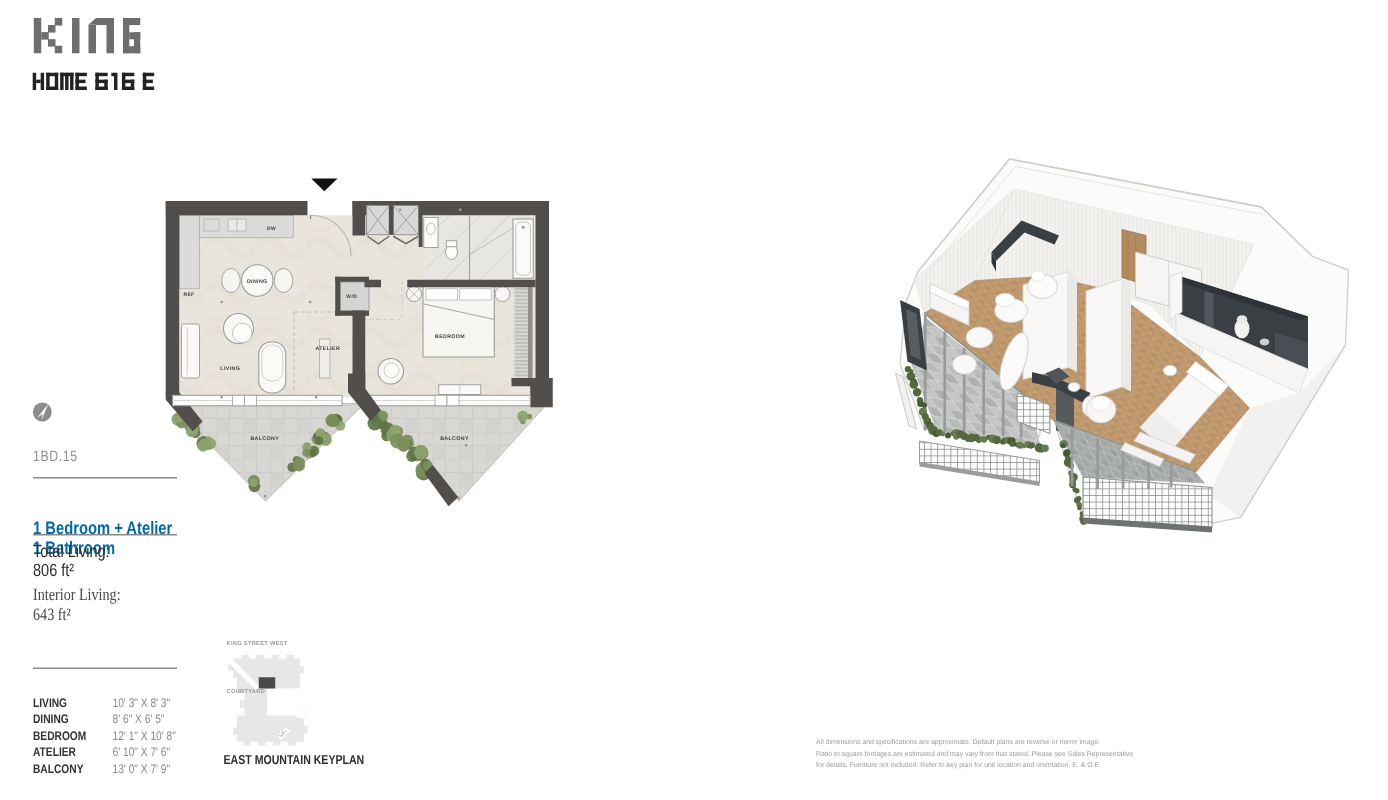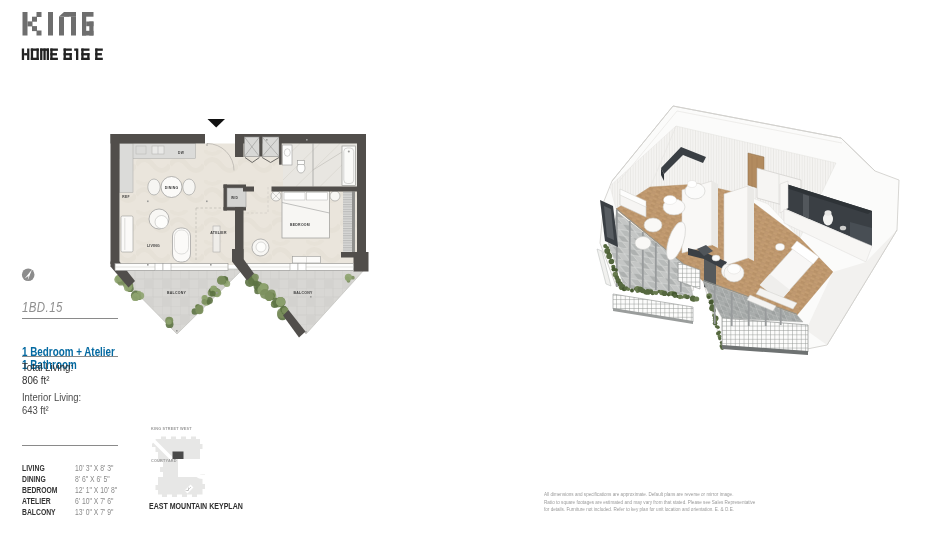--- a/index.html
+++ b/index.html
@@ -467,26 +467,26 @@
 <path d="M152,444 L156,439 L161,439 L161,436.5 L166,436.5 L166,439 L171,439 L171,436.5 L176,436.5 L176,439 L181,439 L181,436.5 L186,436.5 L186,439 L191,439 L191,436.5 L196,436.5 L196,439 L200,439 L200,444 L202.5,444 L202.5,449 L200,449 L200,459 L178,459 L178,477 L200,477 L200,474.5 L205,474.5 L205,479 L202.5,479 L202.5,484 L205,484 L205,489 L202.5,489 L202.5,494.5 L197,494.5 L197,497 L192,497 L192,494.5 L187,494.5 L187,497 L182,497 L182,494.5 L177,494.5 L177,497 L172,497 L172,494.5 L167,494.5 L167,497 L162,497 L162,494.5 L158,494.5 L158,490 L155.5,490 L155.5,485 L158,485 L158,477 L163,477 L163,472 L160,472 L160,467 L163,467 L163,462 L158,462 L158,452 L155.5,452 L155.5,447 L152,447 Z" fill="#e7e7e6"></path>
 <rect x="166" y="462" width="12" height="15" fill="#e7e7e6"></rect>
 <path d="M150,437 L172,459" stroke="#ffffff" stroke-width="3.5" fill="none"></path>
 <path d="M196,459 L196,470 Q196,477 203,477 L206,477" stroke="#ffffff" stroke-width="4" fill="none"></path>
 <path d="M186,492 l6,-6" stroke="#ffffff" stroke-width="4" fill="none"></path>
 <path d="M187,491 l4,-4 M188.5,490.5 l0,-3 M188.5,490.5 l-3,0" stroke="#bbbbba" stroke-width="0.7" fill="none"></path>
 <rect x="172.5" y="451.5" width="11" height="7.5" fill="#4a4a4a"></rect>
 </g>
 </svg>
 
-<div class="abs" style="left:22px;top:299px;color:#8f8f8f;font-size:14px;letter-spacing:0.5px;font-style:italic;"><span class="cond">1BD.15</span></div>
+<div class="abs" style="left:22px;top:299px;color:#8f8f8f;font-size:10px;letter-spacing:0.5px;"><span class="cond">1BD.15</span></div>
 <div class="rule" style="left:22px;top:318px;width:96px;"></div>
 <div class="abs" style="left:22px;top:324px;color:#0369a1;font-size:12px;font-weight:bold;line-height:13px;margin-top:22px;"><span class="cond">1 Bedroom + Atelier<br>1 Bathroom</span></div>
 <div class="rule" style="left:22px;top:356px;width:96px;"></div>
 <div class="abs" style="left:22px;top:361px;color:#2d2d2d;font-size:11.8px;font-weight:normal;line-height:13px;"><span class="cond">Total Living:<br>806 ft²</span></div>
-<div class="abs" style="left:22px;top:391px;color:#4a4a4a;font-size:11.5px;line-height:13px;"><span class="cond">Interior Living:<br>643 ft²</span></div>
+<div class="abs" style="left:22px;top:391px;color:#4a4a4a;font-size:11.5px;line-height:13px;font-family:Liberation Serif, serif;"><span class="cond">Interior Living:<br>643 ft²</span></div>
 <div class="rule" style="left:22px;top:445px;width:96px;"></div>
 <div class="abs" style="left:22px;top:463px;color:#333;font-size:8.3px;font-weight:bold;line-height:10.9px;"><span class="cond">LIVING<br>DINING<br>BEDROOM<br>ATELIER<br>BALCONY</span></div>
 <div class="abs" style="left:75px;top:463px;color:#8a8a8a;font-size:8.3px;line-height:10.9px;"><span class="cond">10' 3" X 8' 3"<br>8' 6" X 6' 5"<br>12' 1" X 10' 8"<br>6' 10" X 7' 6"<br>13' 0" X 7' 9"</span></div>
 
 <div class="abs" style="left:151px;top:427px;color:#9a9a9a;font-size:3.8px;font-weight:bold;letter-spacing:0.2px;">KING STREET WEST</div>
 <div class="abs" style="left:151px;top:459px;color:#9a9a9a;font-size:3.8px;font-weight:bold;letter-spacing:0.2px;">COURTYARD</div>
 <div class="abs" style="left:149px;top:501px;color:#2d2d2d;font-size:8.6px;font-weight:bold;text-align:center;"><span class="cond">EAST MOUNTAIN KEYPLAN</span></div>
 
 <div class="abs" style="left:544px;top:491px;color:#9b9b9b;font-size:4.6px;line-height:7.5px;">All dimensions and specifications are approximate. Default plans are reverse or mirror image.<br>Ratio to square footages are estimated and may vary from that stated. Please see Sales Representative<br>for details. Furniture not included. Refer to key plan for unit location and orientation. E. &amp; O.E.</div>
 </div>

